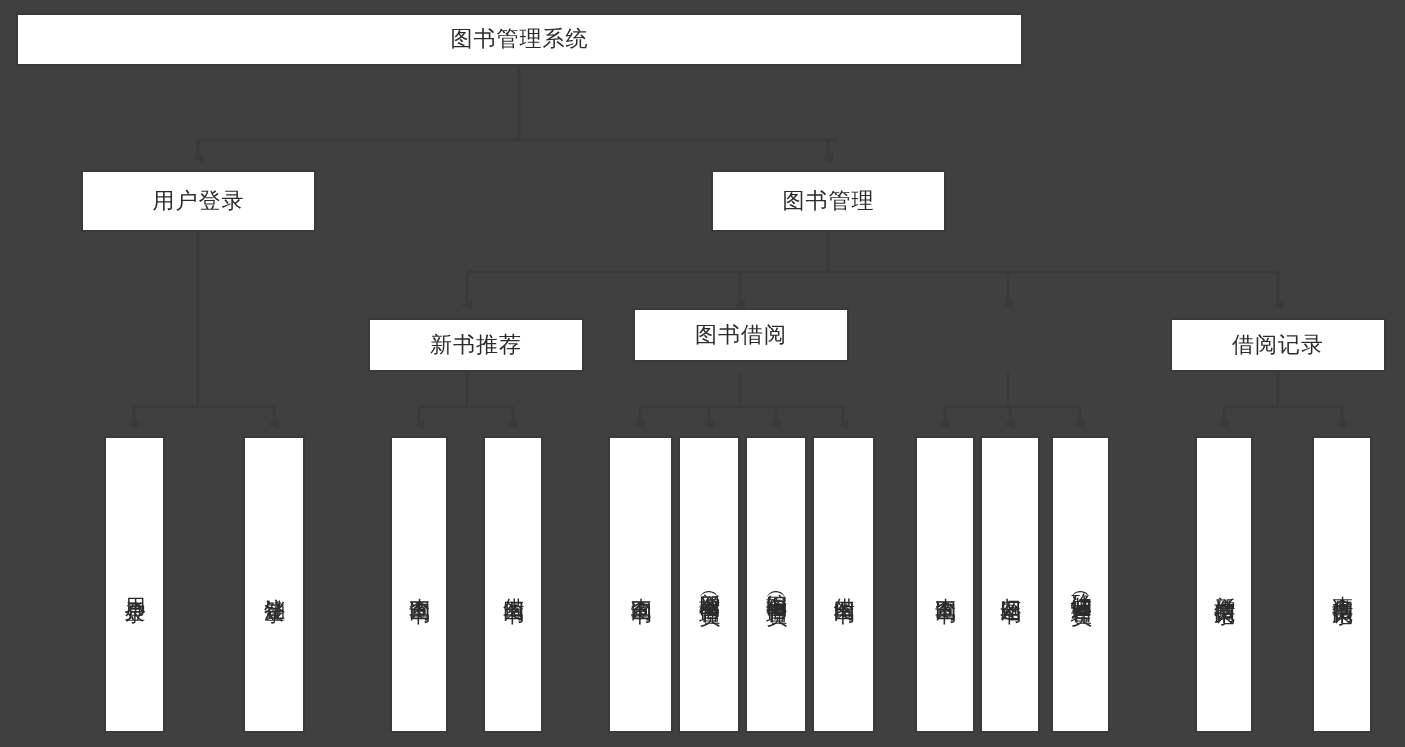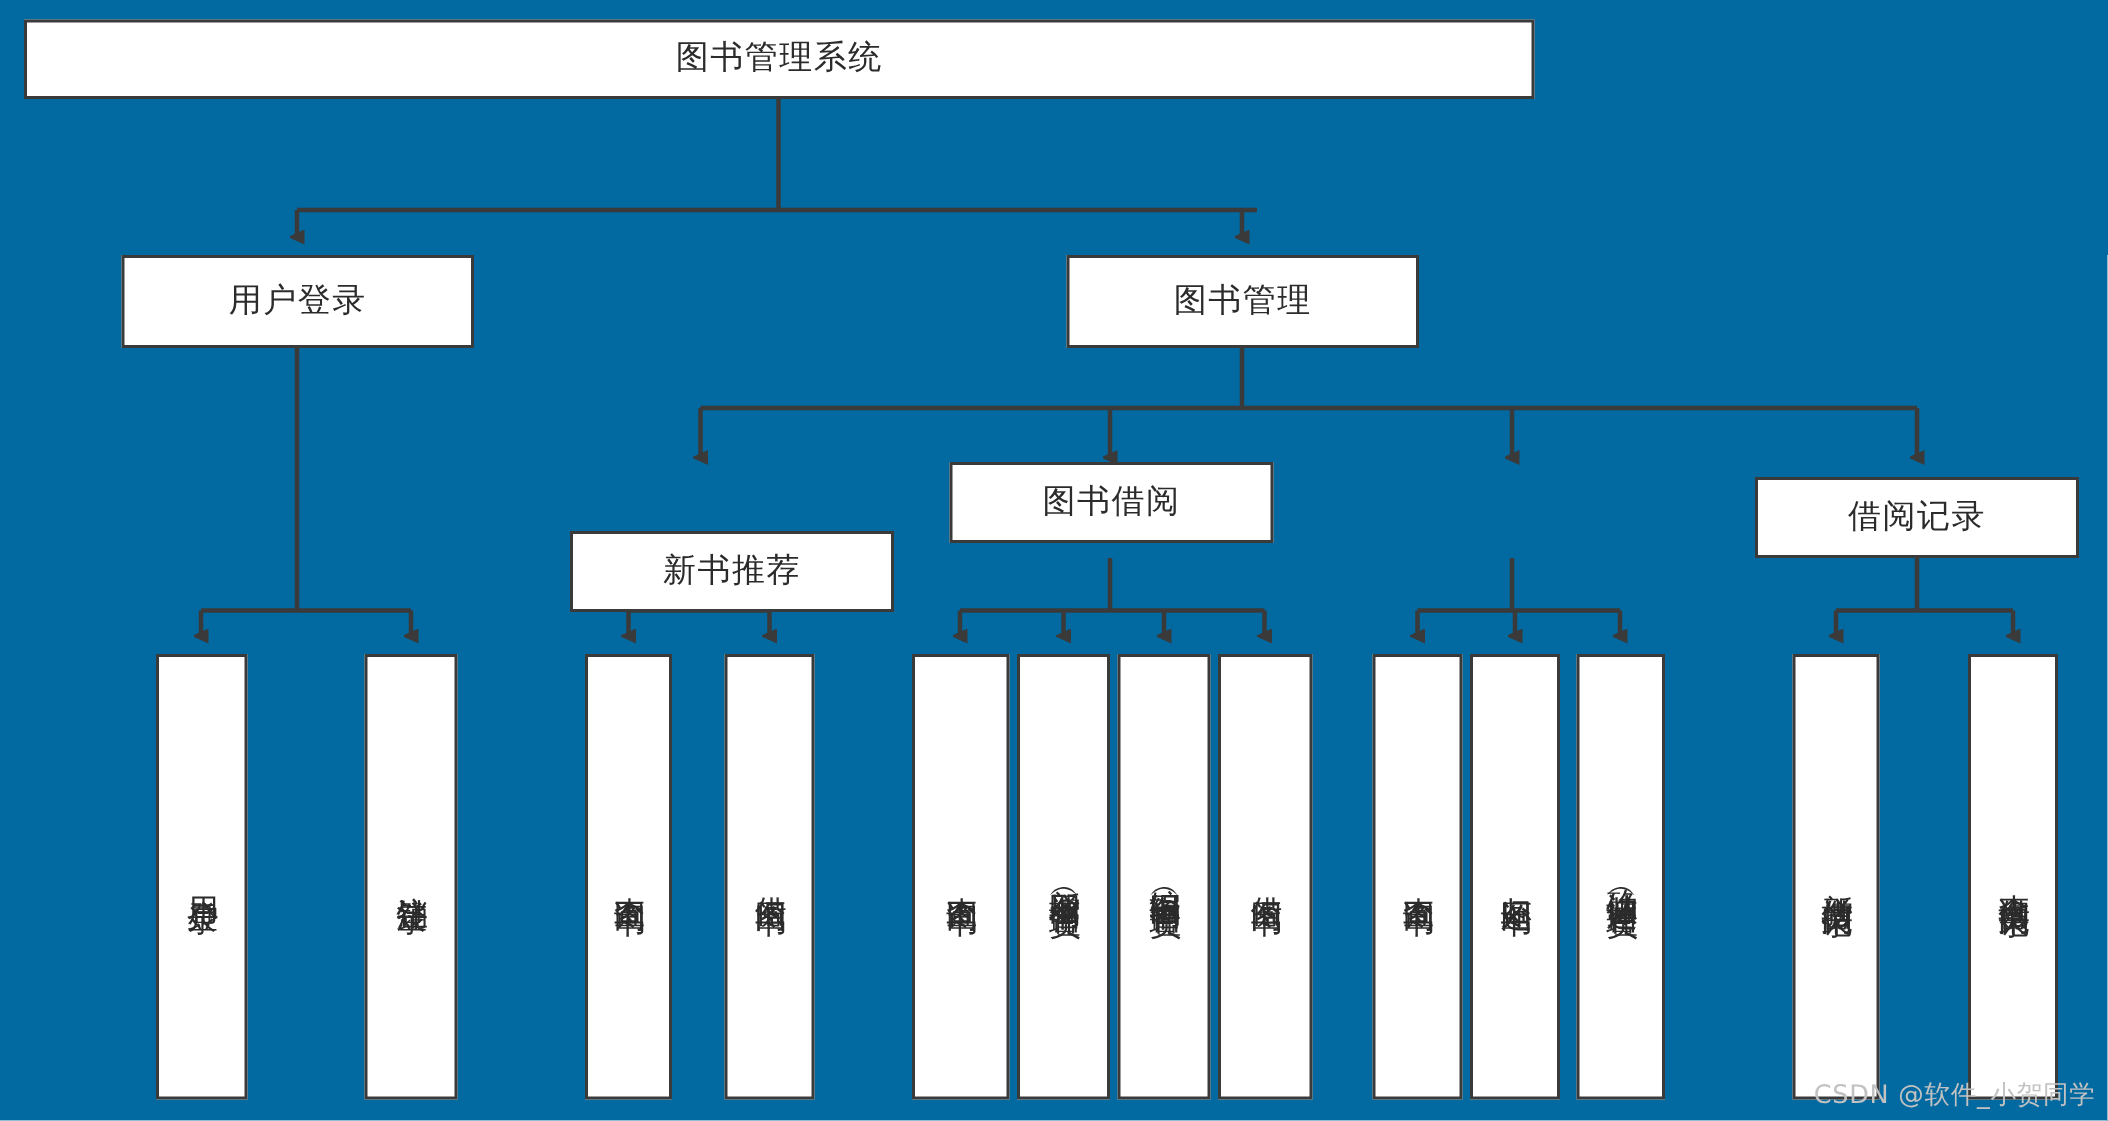--- a/index.html
+++ b/index.html
@@ -8,21 +8,21 @@
     padding: 0;
     background: #ffffff;
   }
   body {
     font-family: "DejaVu Sans", "Liberation Sans", sans-serif;
   }
   #canvas {
     position: relative;
     width: 1405px;
     height: 747px;
-    background: #0369a1;
+    background: #404040;
     overflow: hidden;
   }
   #edges {
     position: absolute;
     left: 0;
     top: 0;
     width: 1405px;
     height: 747px;
     pointer-events: none;
   }
@@ -125,21 +125,21 @@
     <span class="label">图书管理系统</span>
   </div>
 
   <div class="node horizontal" id="n-user_login" style="left: 81px; top: 170px; width: 235px; height: 62px;">
     <span class="label">用户登录</span>
   </div>
   <div class="node horizontal" id="n-book_manage" style="left: 711px; top: 170px; width: 235px; height: 62px; text-align: center;">
     <span class="label">图书管理</span>
   </div>
 
-  <div class="node horizontal" id="n-new_book_rec" style="left: 380px; top: 318px; width: 216px; height: 54px; margin-top: 36px;">
+  <div class="node horizontal" id="n-new_book_rec" style="left: 368px; top: 318px; width: 216px; height: 54px;">
     <span class="label">新书推荐</span>
   </div>
   <div class="node horizontal" id="n-book_borrow" style="left: 633px; top: 308px; width: 216px; height: 54px;">
     <span class="label">图书借阅</span>
   </div>
   <div class="node horizontal" id="n-borrow_record" style="left: 1170px; top: 318px; width: 216px; height: 54px;">
     <span class="label">借阅记录</span>
   </div>
 
   <div class="node vertical" id="n-leaf_user_login" style="left: 104px; top: 436px; width: 61px; height: 297px;">
@@ -179,15 +179,14 @@
     <span class="label">确认归还（管理员）</span>
   </div>
 
   <div class="node vertical" id="n-leaf_add_record" style="left: 1195px; top: 436px; width: 58px; height: 297px;">
     <span class="label">新增借阅记录</span>
   </div>
   <div class="node vertical" id="n-leaf_query_record" style="left: 1312px; top: 436px; width: 60px; height: 297px;">
     <span class="label">查询借阅记录</span>
   </div>
 
-  <div class="watermark">CSDN @软件_小贺同学</div>
 
 </div>
 
 </body></html>

